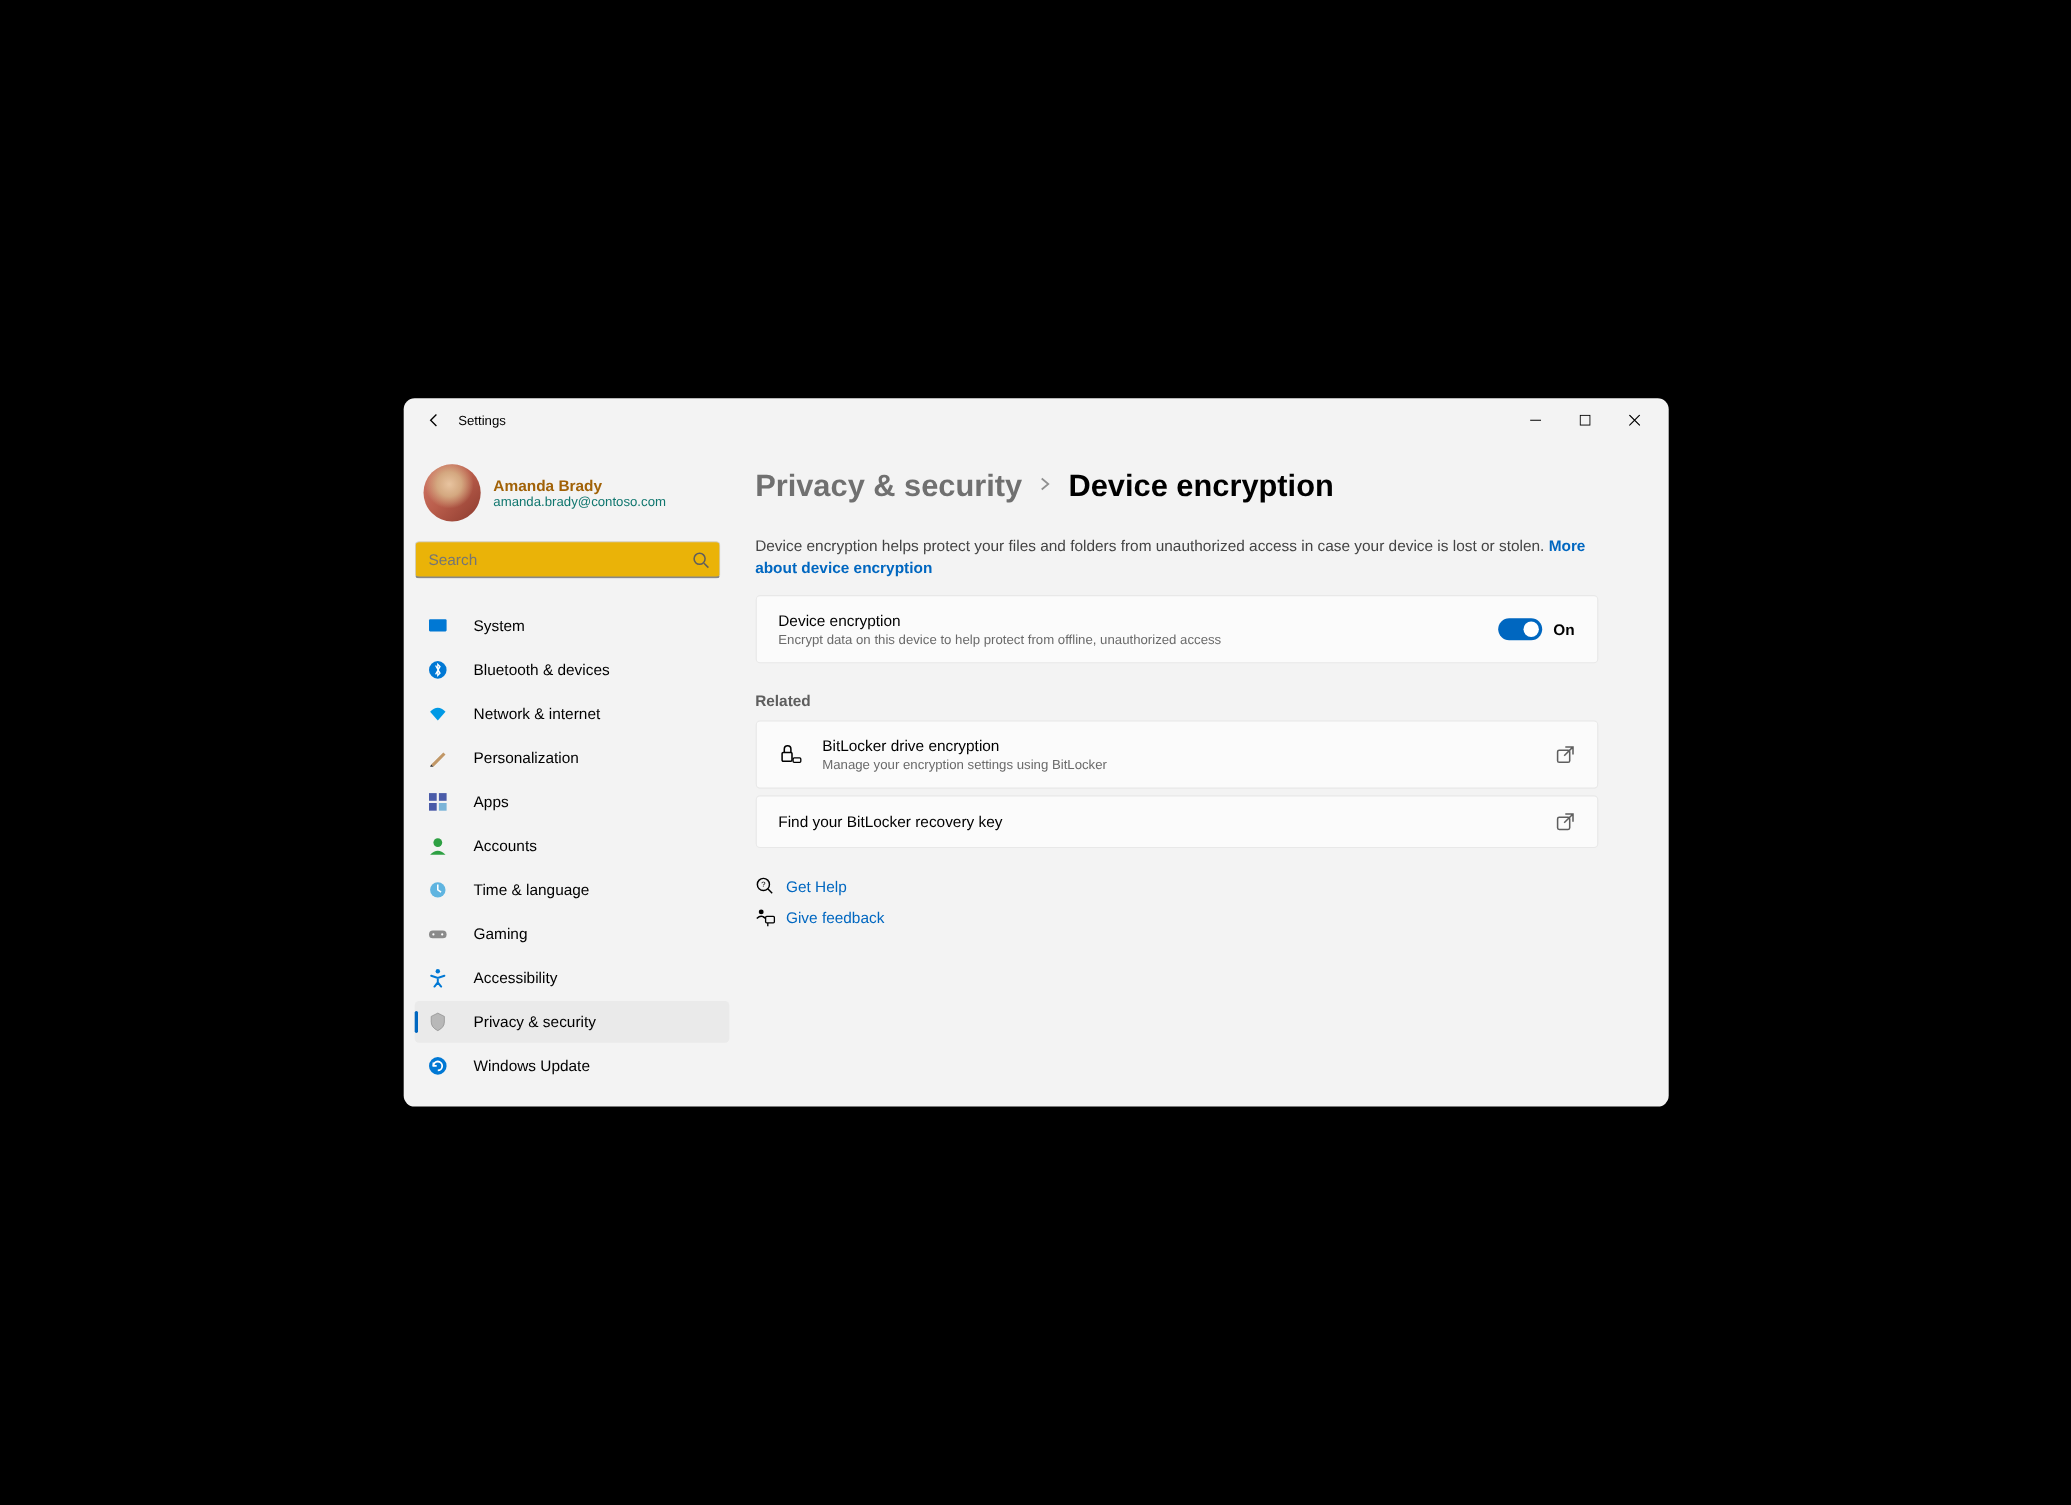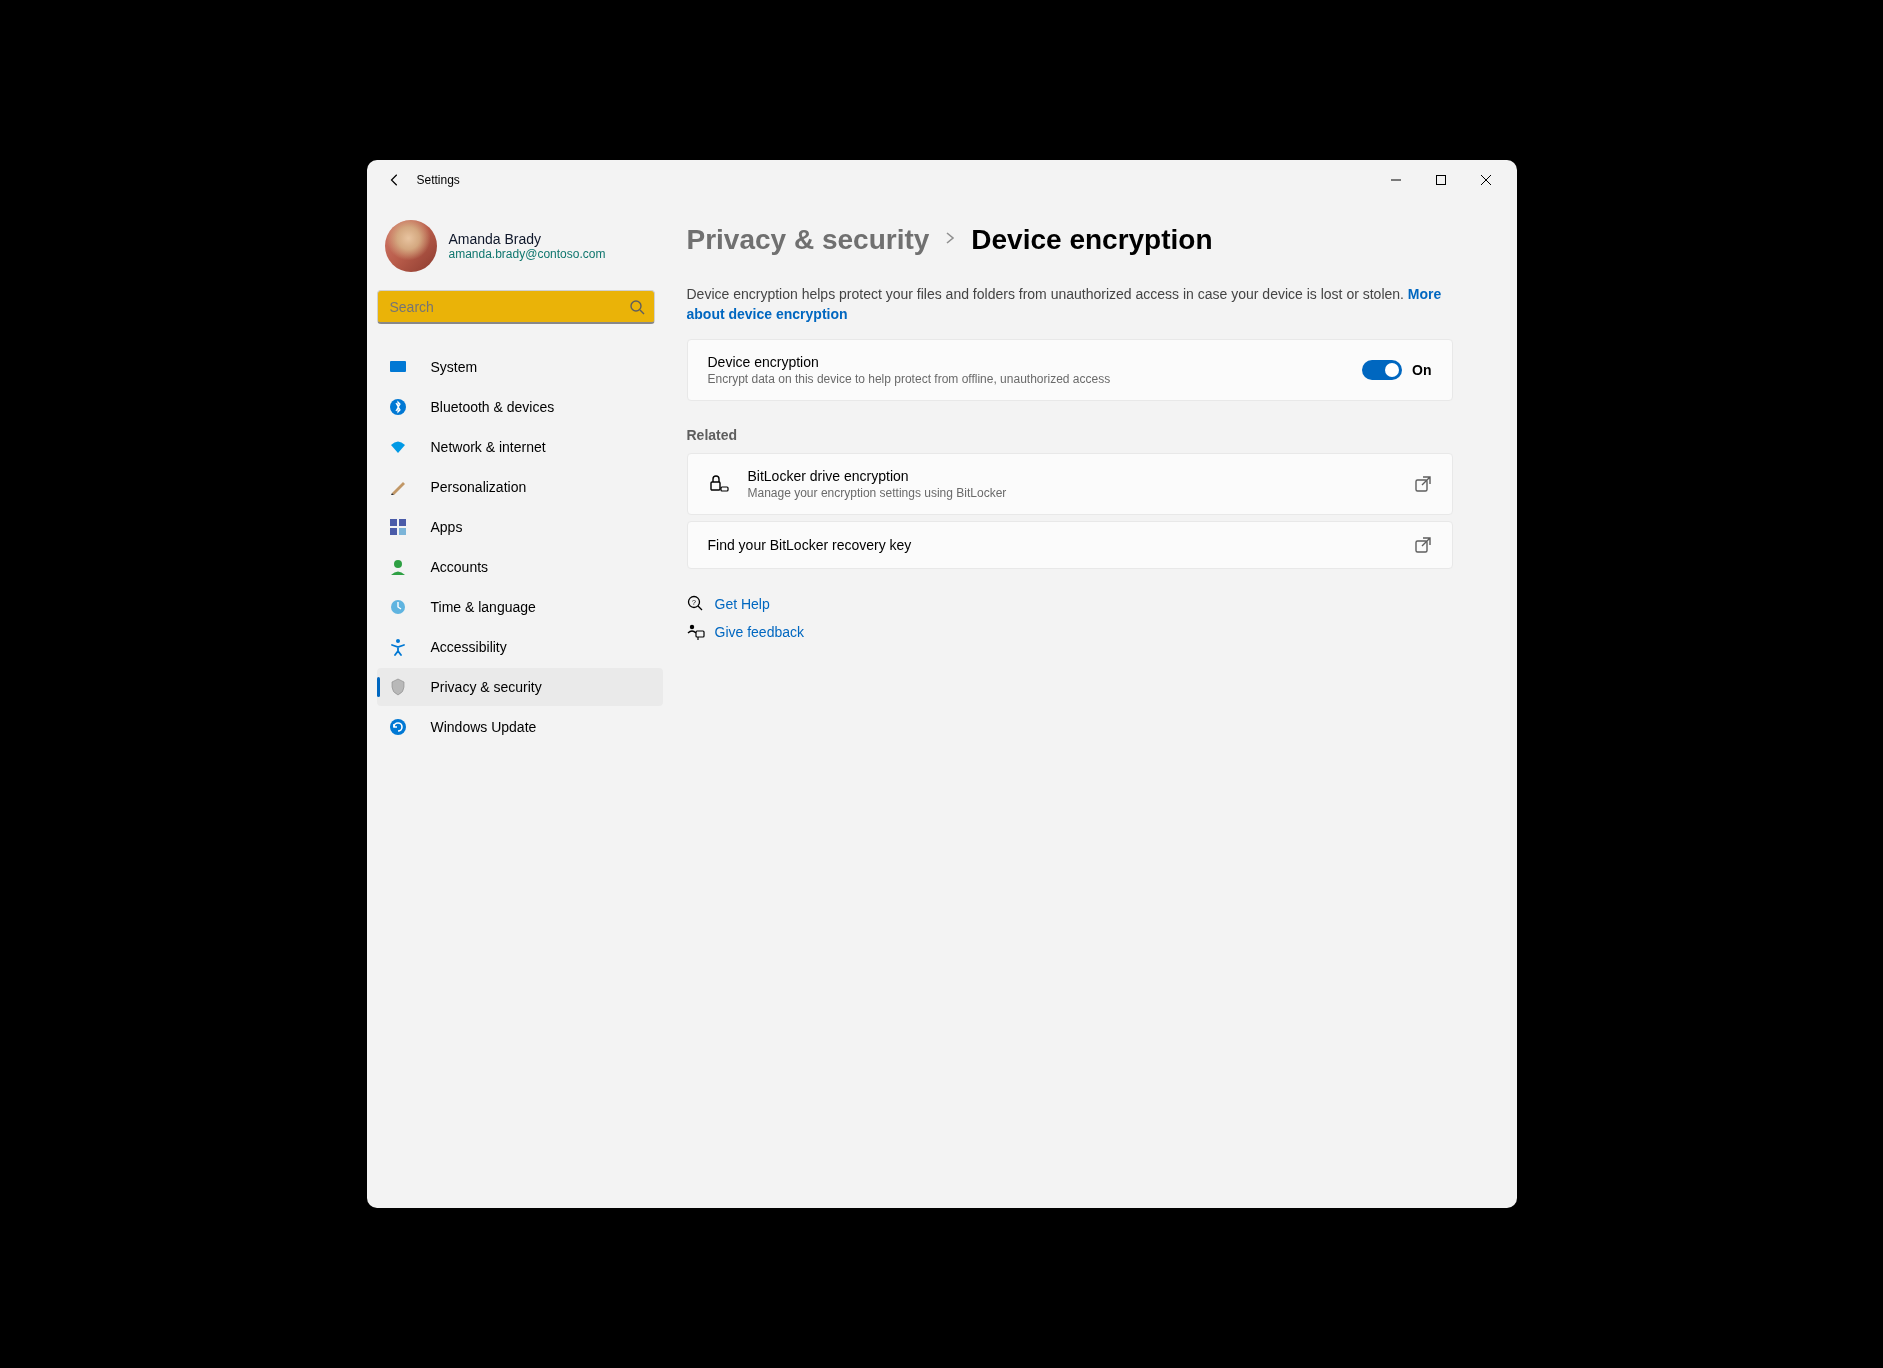--- a/index.html
+++ b/index.html
@@ -1,36 +1,36 @@
 <!DOCTYPE html>
 <html><head>
 <meta charset="utf-8">
 <style>
 * { margin: 0; padding: 0; box-sizing: border-box; font-family: "Segoe UI", -apple-system, sans-serif; }
 body { background: #000; display: flex; align-items: center; justify-content: center; min-height: 100vh; padding: 40px; }
-.window { width: 1150px; height: 1048px; background: #f3f3f3; border-radius: 10px; overflow: hidden; display: flex; flex-direction: column; box-shadow: 0 24px 64px rgba(0,0,0,0.5); }
+.window { width: 1150px; height: 644px; background: #f3f3f3; border-radius: 10px; overflow: hidden; display: flex; flex-direction: column; box-shadow: 0 24px 64px rgba(0,0,0,0.5); }
 
 
 .titlebar { height: 40px; display: flex; align-items: center; padding: 0 8px; }
 .titlebar-left { display: flex; align-items: center; gap: 10px; padding-left: 8px; }
 .back-btn { width: 24px; height: 24px; display: flex; align-items: center; justify-content: center; cursor: pointer; border-radius: 4px; }
 .back-btn svg { width: 14px; height: 14px; }
 .title-text { font-size: 12px; color: #000; }
 .titlebar-controls { margin-left: auto; display: flex; }
 .win-btn { width: 45px; height: 32px; display: flex; align-items: center; justify-content: center; cursor: pointer; }
 .win-btn svg { width: 10px; height: 10px; }
 
 
 .content { flex: 1; display: flex; overflow: hidden; }
 .sidebar { width: 300px; padding: 12px 4px 12px 10px; display: flex; flex-direction: column; }
 .profile { display: flex; align-items: center; gap: 12px; padding: 8px 8px 18px 8px; }
 .avatar { width: 52px; height: 52px; border-radius: 50%; background: linear-gradient(135deg, #d47a6a 0%, #b85c4a 50%, #8b3a2e 100%); position: relative; overflow: hidden; }
 .avatar::after { content: ""; position: absolute; inset: 0; background: radial-gradient(circle at 45% 35%, #e8c4a0 0%, #d4a880 25%, transparent 50%); }
 .profile-info { display: flex; flex-direction: column; }
-.profile-name { font-size: 14px; font-weight: 400; color: #0f172a; }
+.profile-name { font-size: 14px; font-weight: 700; color: #a16207; }
 .profile-email { font-size: 12px; color: #0f766e; }
 
 .search-box { margin: 0 8px 16px 0; position: relative; }
 .search-input { width: 100%; height: 34px; border: 1px solid #d0d0d0; border-radius: 4px; padding: 0 36px 0 12px; font-size: 14px; background: #eab308; border-bottom: 2px solid #888; outline: none; }
 .search-icon-wrap { position: absolute; right: 10px; top: 50%; transform: translateY(-50%); width: 16px; height: 16px; color: #5e5e5e; }
 
 .nav { display: flex; flex-direction: column; gap: 2px; margin-top: 8px; }
 .nav-item { display: flex; align-items: center; gap: 24px; height: 38px; padding: 0 12px; border-radius: 4px; cursor: pointer; font-size: 14px; color: #000; position: relative; }
 .nav-item.active { background: #eaeaea; }
 .nav-item.active::before { content: ""; position: absolute; left: 0; top: 9px; bottom: 9px; width: 3px; background: #0067c0; border-radius: 2px; }
@@ -178,20 +178,30 @@
               <svg viewBox="0 0 18 18">
                 <circle cx="9" cy="9" r="7" fill="#5fb4e0"></circle>
                 <path d="M9 4 V9 L12 11" stroke="#fff" stroke-width="1.4" fill="none"></path>
               </svg>
             </span>
           <span>Time &amp; language</span>
         </div>
         <div class="nav-item">
           <span class="nav-icon">
               <svg viewBox="0 0 18 18">
+                <rect x="1" y="6" width="16" height="7" rx="3.5" fill="#8a8a8a"></rect>
+                <circle cx="5" cy="9.5" r="1" fill="#fff"></circle>
+                <circle cx="13" cy="9.5" r="1" fill="#fff"></circle>
+              </svg>
+            </span>
+          <span>Gaming</span>
+        </div>
+        <div class="nav-item">
+          <span class="nav-icon">
+              <svg viewBox="0 0 18 18">
                 <circle cx="9" cy="3" r="2" fill="#0078d4"></circle>
                 <path d="M3 7 L9 9 L15 7 M9 9 V13 M9 13 L6 17 M9 13 L12 17" stroke="#0078d4" stroke-width="1.8" fill="none" stroke-linecap="round"></path>
               </svg>
             </span>
           <span>Accessibility</span>
         </div>
         <div class="nav-item active">
           <span class="nav-icon">
               <svg viewBox="0 0 18 18">
                 <path d="M9 1 L15 4 V9 Q15 14 9 17 Q3 14 3 9 V4 Z" fill="#b8b8b8" stroke="#888" stroke-width="0.6"></path>

